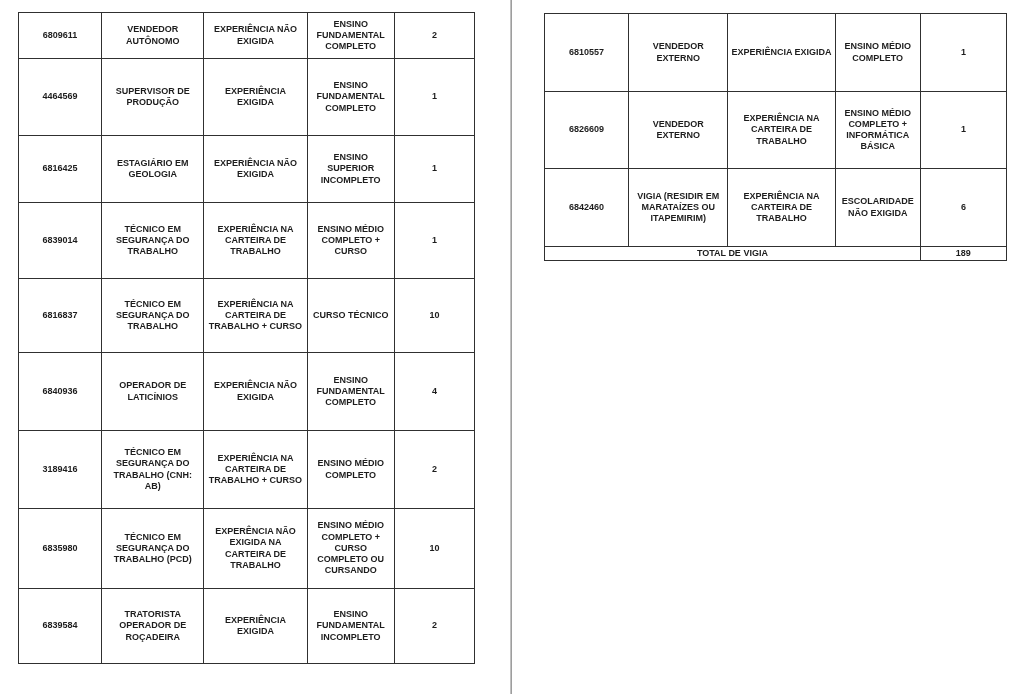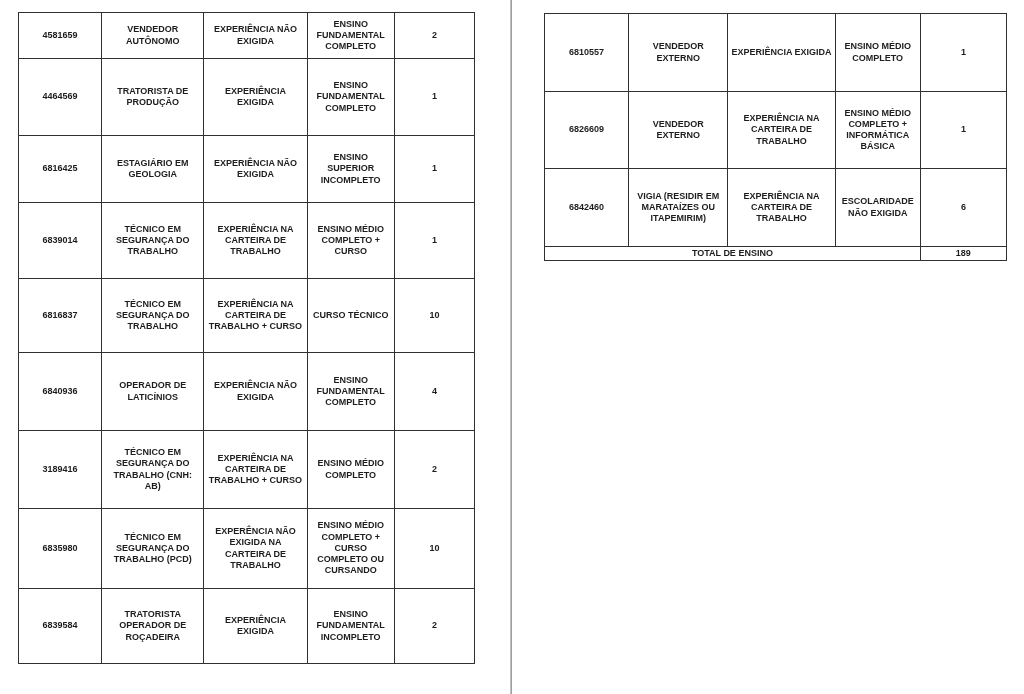--- a/index.html
+++ b/index.html
@@ -51,29 +51,29 @@
   <table class="jobs-table left-table">
     <colgroup>
       <col style="width:83px">
         <col style="width:102px">
         <col style="width:103px">
         <col style="width:87px">
         <col style="width:80px">
     </colgroup>
     <tbody>
       <tr style="height:46px">
-        <td>4581659</td>
+        <td>6809611</td>
         <td>VENDEDOR AUTÔNOMO</td>
         <td>EXPERIÊNCIA NÃO EXIGIDA</td>
         <td>ENSINO FUNDAMENTAL COMPLETO</td>
         <td>2</td>
       </tr>
       <tr style="height:77px">
         <td>4464569</td>
-        <td>TRATORISTA DE PRODUÇÃO</td>
+        <td>SUPERVISOR DE PRODUÇÃO</td>
         <td>EXPERIÊNCIA EXIGIDA</td>
         <td>ENSINO FUNDAMENTAL COMPLETO</td>
         <td>1</td>
       </tr>
       <tr style="height:67px">
         <td>6816425</td>
         <td>ESTAGIÁRIO EM GEOLOGIA</td>
         <td>EXPERIÊNCIA NÃO EXIGIDA</td>
         <td>ENSINO SUPERIOR INCOMPLETO</td>
         <td>1</td>
@@ -149,19 +149,19 @@
         <td>1</td>
       </tr>
       <tr style="height:78px">
         <td>6842460</td>
         <td>VIGIA (RESIDIR EM MARATAÍZES OU ITAPEMIRIM)</td>
         <td>EXPERIÊNCIA NA CARTEIRA DE TRABALHO</td>
         <td>ESCOLARIDADE NÃO EXIGIDA</td>
         <td>6</td>
       </tr>
       <tr style="height:13px">
-        <td colspan="4" class="footer-cell">TOTAL DE ENSINO</td>
+        <td colspan="4" class="footer-cell">TOTAL DE VIGIA</td>
         <td class="footer-cell">189</td>
       </tr>
     </tbody>
   </table>
 
 </div>
 
 </body></html>

